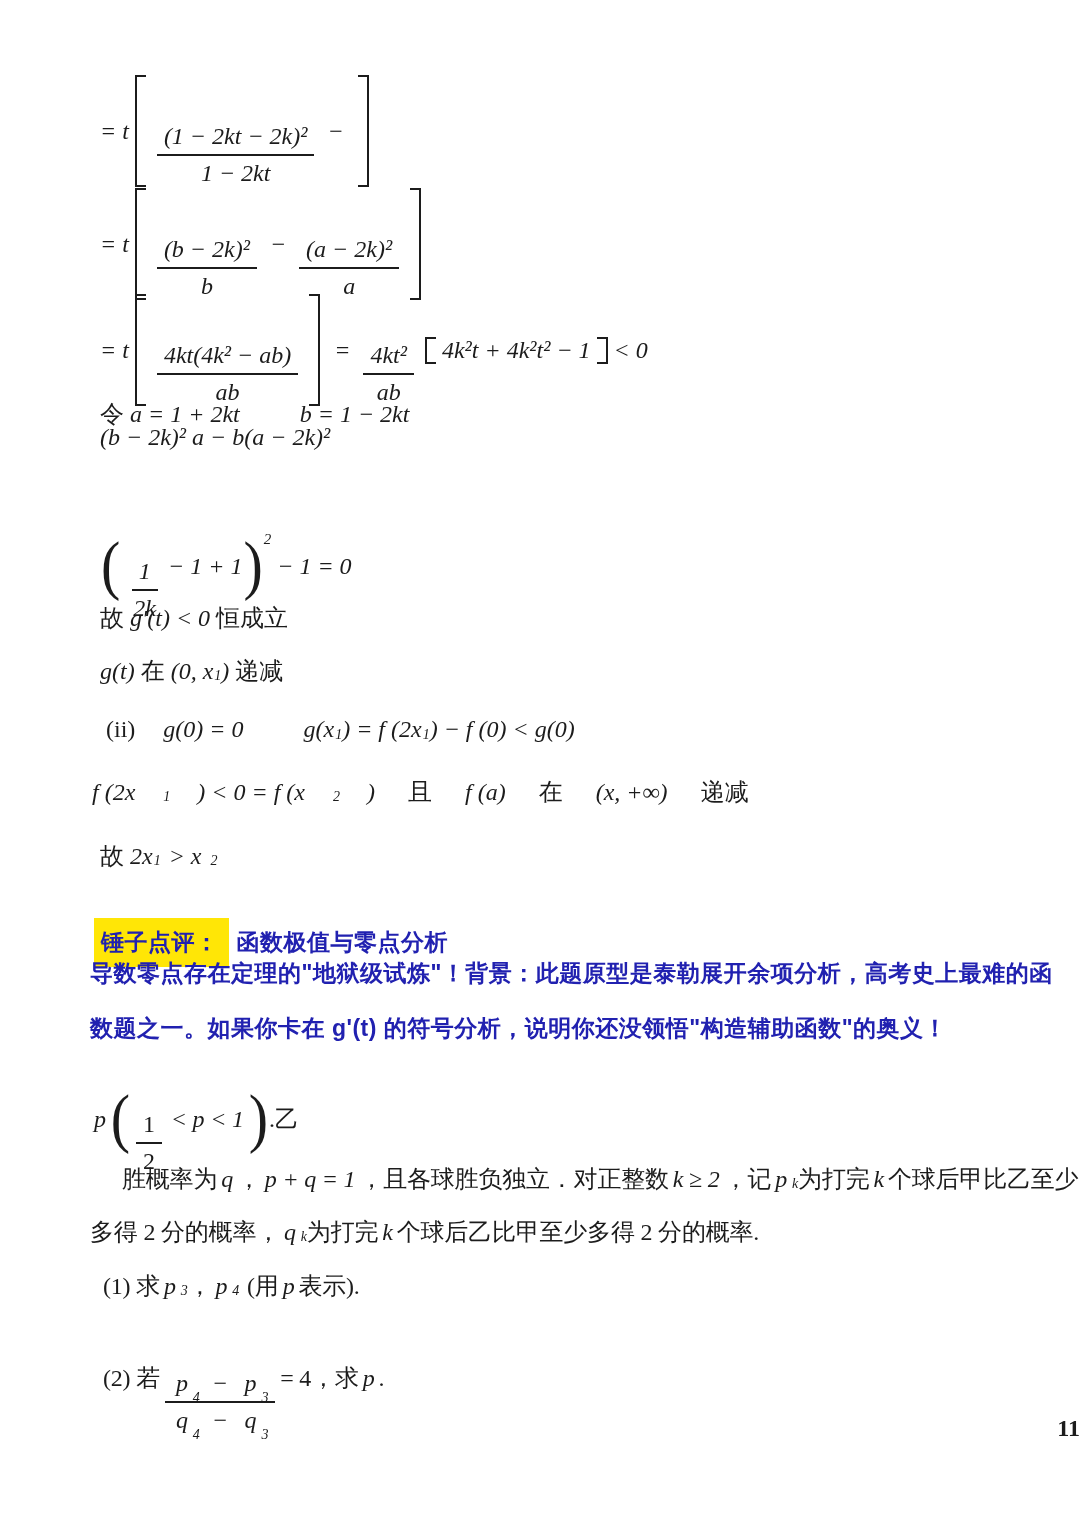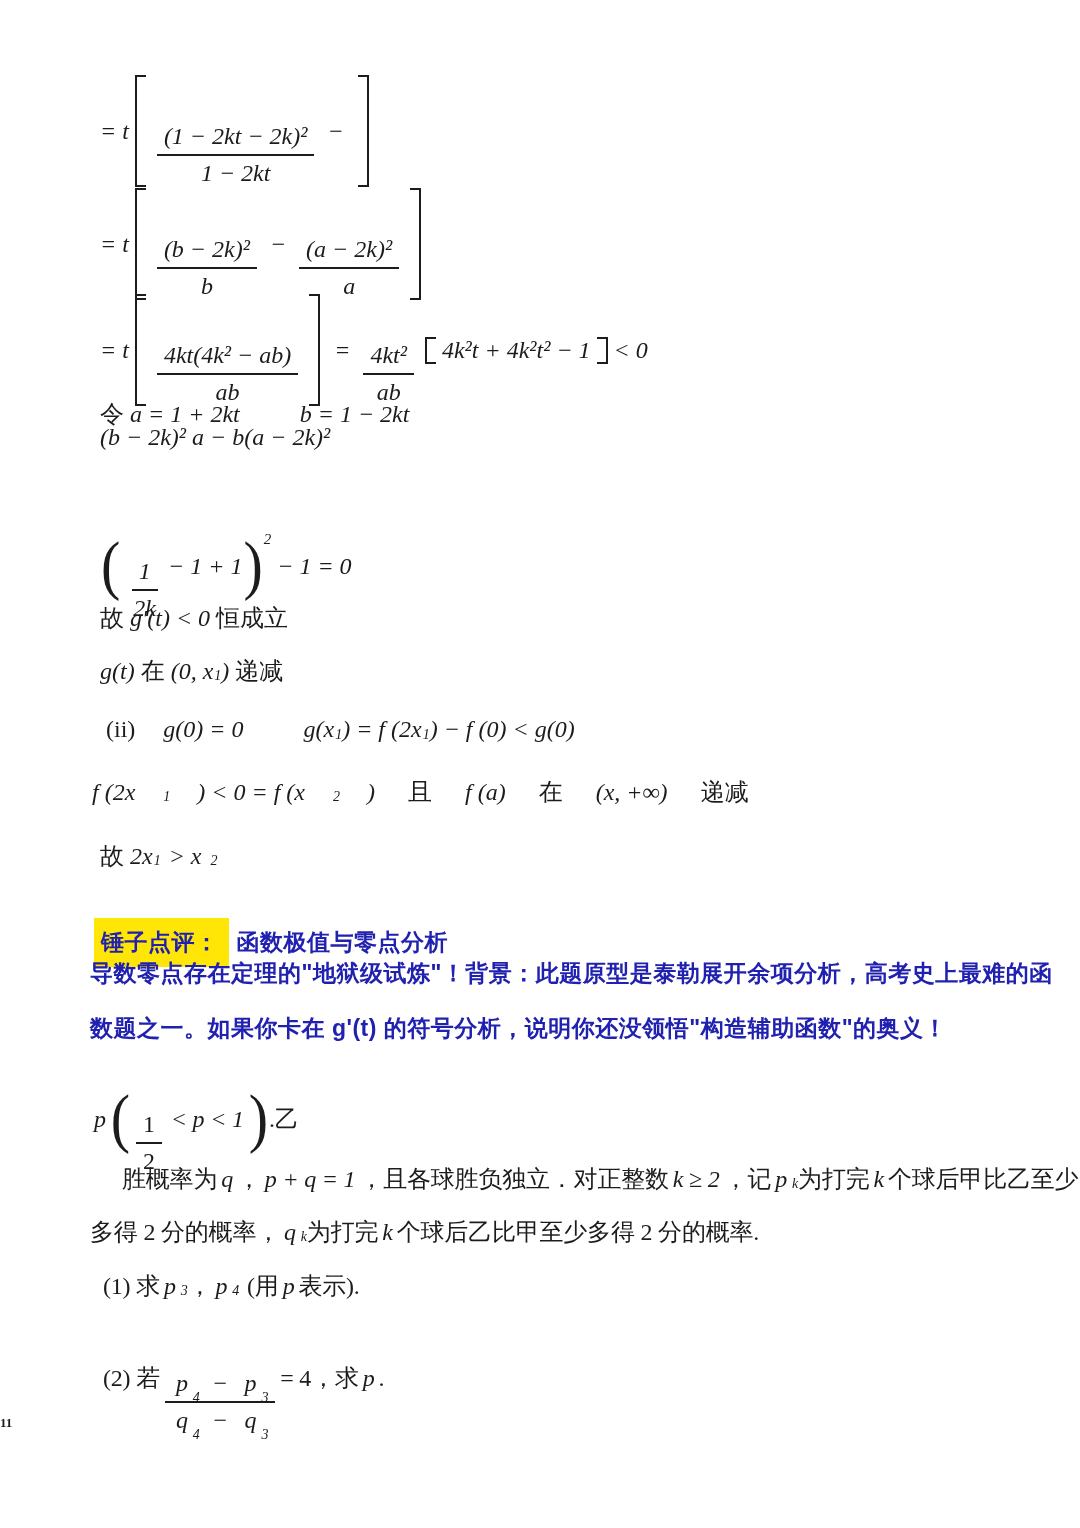--- a/index.html
+++ b/index.html
@@ -37,21 +37,21 @@
   }
   .hl-yellow{background:#ffe606;padding:9px 10px 9px 7px;display:inline-block;}
   .review-title{margin-left:8px;}
   
   .ptext{
     position:absolute;display:inline-flex;align-items:center;
     font-size:24px;white-space:nowrap;letter-spacing:-0.2px;
   }
   .ptext .v{font-style:italic;margin:0 4px;}
   
-  .pagenum{position:absolute;top:1415px;left:0;width:100%;text-align:left;font-size:13px;font-weight:bold;}
+  .pagenum{position:absolute;top:1415px;left:0;width:100%;text-align:right;font-size:24px;font-weight:bold;}
 </style>
 </head>
 <body>
 
 <div class="page">
 
   <div class="mline" style="top:75px;left:100px;">
     <span class="mi">= t</span>
     <span class="sqb sqb-l"></span>
     <span class="frac">

